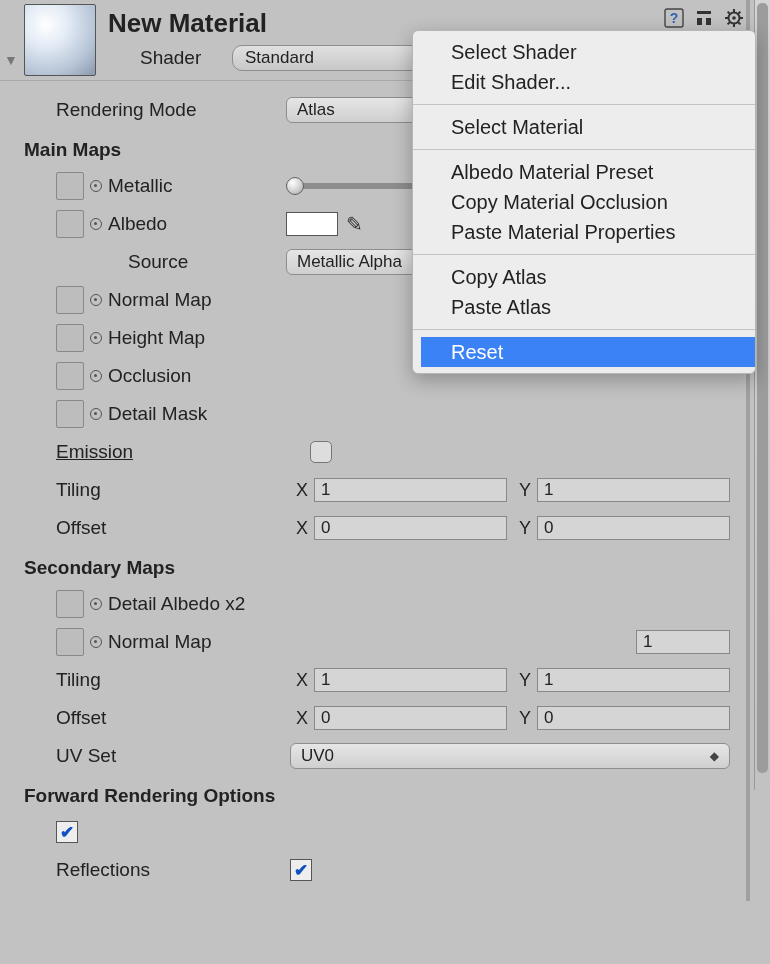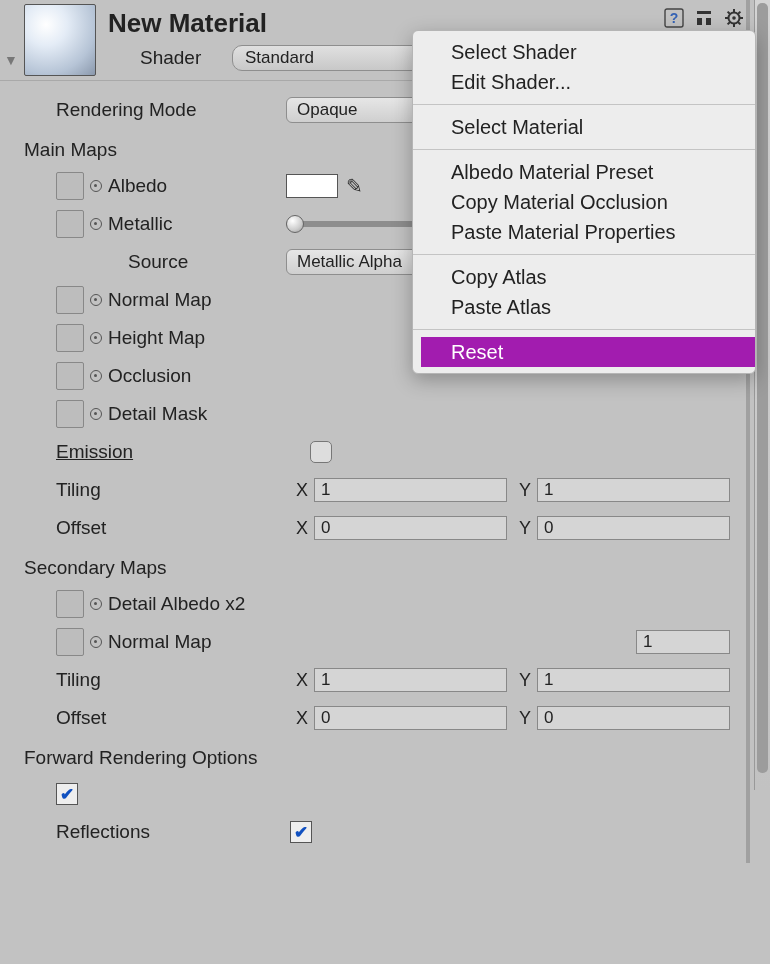--- a/index.html
+++ b/index.html
@@ -81,21 +81,21 @@
   }
   .label-col {
     width: 230px;
     display:flex;
     align-items:center;
     gap: 6px;
     font-size: 19px;
   }
   .indent1 { padding-left: 48px; }
   .indent2 { padding-left: 72px; }
-  .section-title { font-weight: normal; font-size: 19px; margin: 14px 0 10px 0; }
+  .section-title { font-weight: bold; font-size: 19px; margin: 14px 0 10px 0; }
   .tex-slot {
     width: 28px; height: 28px;
     background: #bdbdbd;
     border: 1px solid #888;
     border-radius: 2px;
   }
   .circle-icon {
     width: 12px; height: 12px;
     border: 1.5px solid #555;
     border-radius: 50%;
@@ -156,21 +156,21 @@
     box-shadow: 0 6px 20px rgba(0,0,0,0.28);
     padding: 6px 0;
     font-size: 20px;
   }
   .menu-item {
     padding: 3px 30px;
     height:30px;
     display:flex;align-items:flex-end;margin-left:8px;
   }
   .menu-item.highlight {
-    background: #a21caf;
+    background: #3b82f6;
     color: #fff;
   }
   .menu-sep {
     height:1px;background:#c4c4c4;margin:7px 0;
   }
   .scrollbar {
     position:absolute;
     right:0; top:0; width:16px; height:790px;
     background:linear-gradient(#d4d4d4,#c2c2c2);
     border-left:1px solid #999;
@@ -226,52 +226,52 @@
             </g>
           </svg>
       </div>
     </div>
   </div>
 
   <div class="body">
     <div class="row">
       <div class="label-col">Rendering Mode</div>
       <div class="dropdown">
-        <span>Opaque</span>
+        <span>Atlas</span>
         <span class="caret">▾</span>
       </div>
     </div>
 
     <div class="section-title">Main Maps</div>
+
+    <div class="row">
+      <div class="label-col">
+        <div class="tex-slot"></div>
+        <span class="circle-icon"></span>
+        <span>Metallic</span>
+      </div>
+      <div class="ctrl-col">
+        <div class="slider">
+            <div class="slider-knob"></div>
+          </div>
+      </div>
+    </div>
 
     <div class="row">
       <div class="label-col">
         <div class="tex-slot"></div>
         <span class="circle-icon"></span>
         <span>Albedo</span>
       </div>
       <div class="ctrl-col">
         <div class="color-swatch"></div>
         <span class="eyedropper">✎</span>
       </div>
     </div>
 
-    <div class="row">
-      <div class="label-col">
-        <div class="tex-slot"></div>
-        <span class="circle-icon"></span>
-        <span>Metallic</span>
-      </div>
-      <div class="ctrl-col">
-        <div class="slider">
-            <div class="slider-knob"></div>
-          </div>
-      </div>
-    </div>
-
 
     <div class="row">
       <div class="label-col indent2">
           <span>Source</span>
         </div>
       <div class="dropdown">
         <span>Metallic Alpha</span>
         <span class="caret">▾</span>
       </div>
     </div>
@@ -389,20 +389,29 @@
         <div class="numfield wide">
             <span>0</span>
           </div>
         <span class="axis-label">Y</span>
         <div class="numfield wide">
             <span>0</span>
           </div>
       </div>
     </div>
 
+    <div class="row">
+      <div class="label-col" style="width:234px;">
+          <span>UV Set</span>
+        </div>
+      <div class="dropdown">
+        <span>UV0</span>
+        <span class="caret">◆</span>
+      </div>
+    </div>
 
     <div class="section-title">Forward Rendering Options</div>
 
     <div class="row">
       <div class="checkbox">✔</div>
     </div>
     <div class="row">
       <div class="label-col" style="width:234px;">
           <span>Reflections</span>
         </div>

